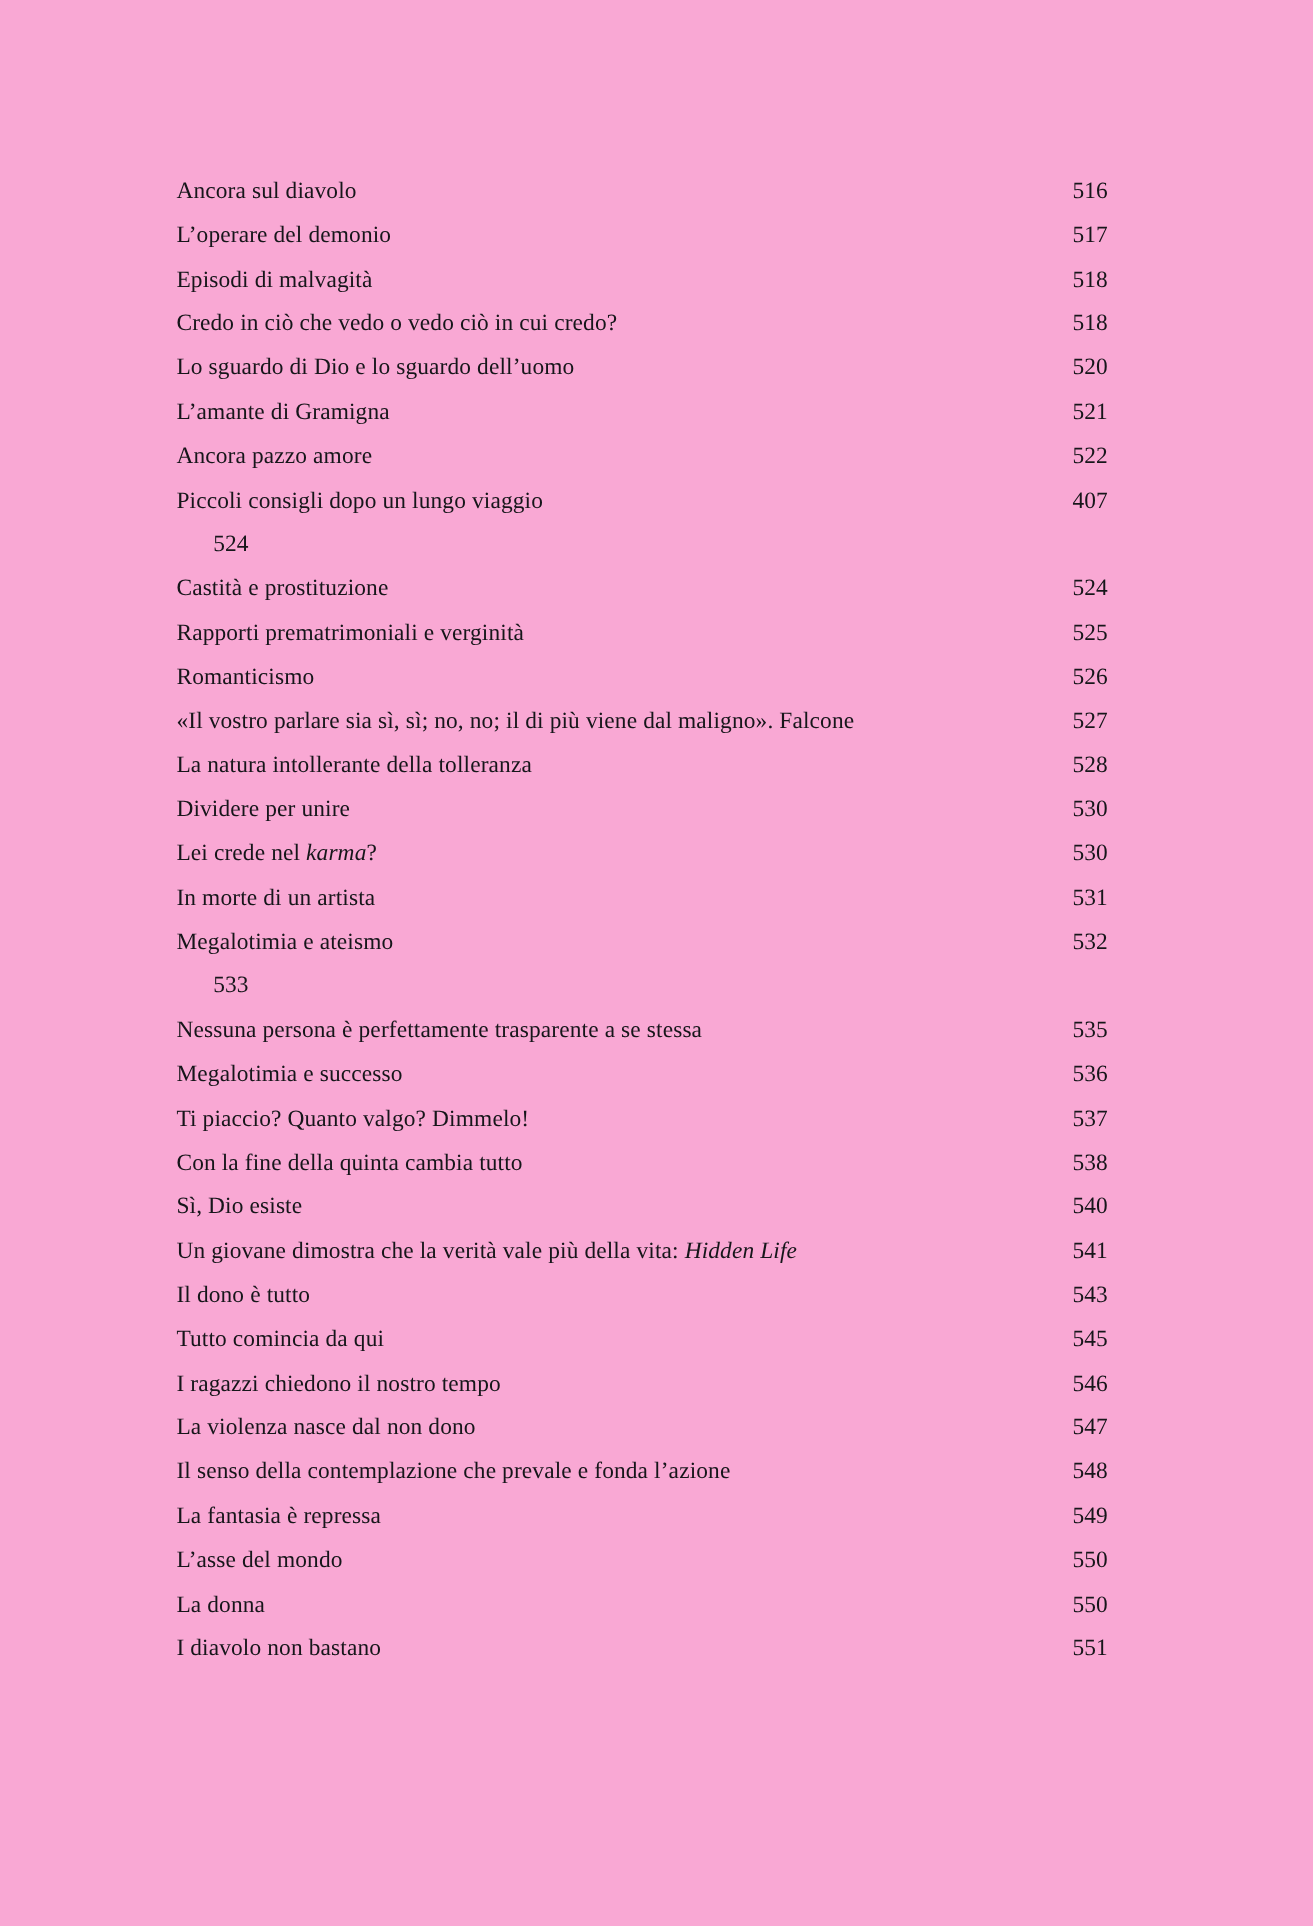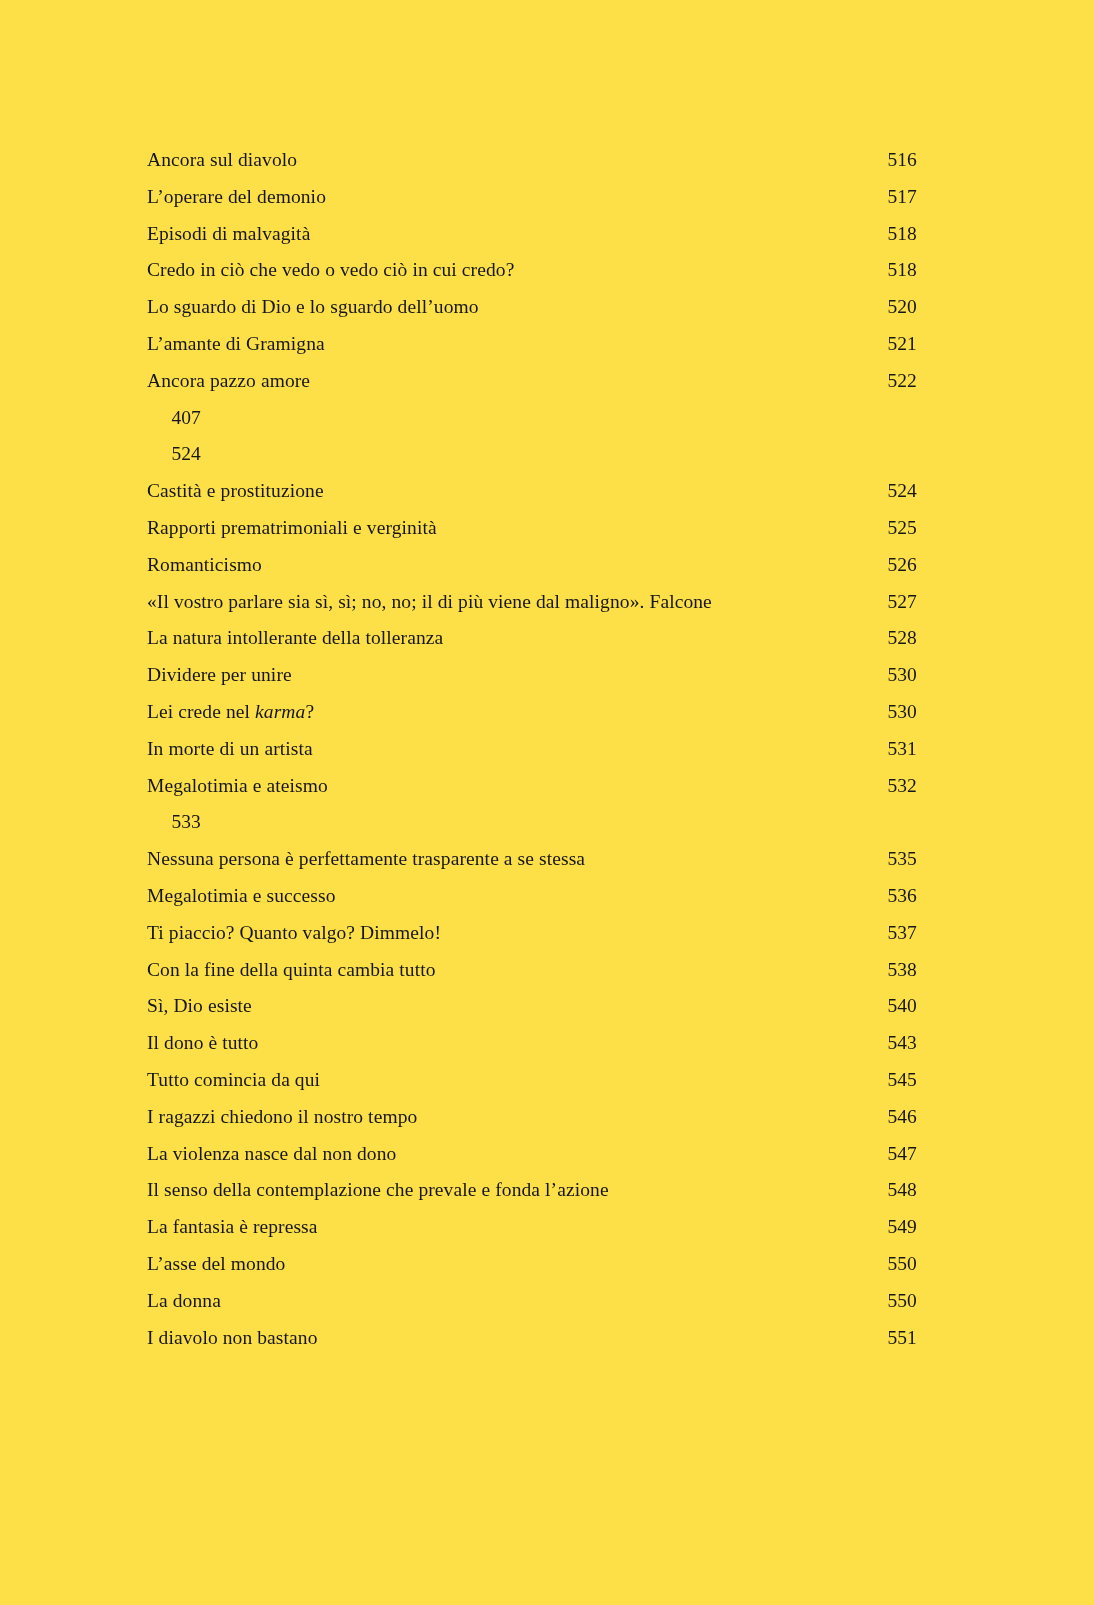--- a/index.html
+++ b/index.html
@@ -11,21 +11,21 @@
     width: 1094px;
     height: 1605px;
     font-family: "Liberation Serif", "DejaVu Serif", serif;
     color: #1a1a1a;
     -webkit-font-smoothing: antialiased;
   }
   .page {
     position: relative;
     width: 1094px;
     height: 1605px;
-    background: #fde047;
+    background: #f9a8d4;
     box-sizing: border-box;
   }
   .toc {
     position: absolute;
     left: 147px;
     top: 142px;
     width: 776px;
   }
   .toc-entry {
     display: flex;
@@ -42,21 +42,21 @@
     flex: 0 1 auto;
     overflow: visible;
   }
   .toc-title em {
     font-style: italic;
   }
   .toc-page {
     font-size: 19.5px;
     color: #16161a;
     flex: 0 0 auto;
-    text-align: center;
+    text-align: right;
     min-width: 42px;
     margin-left: 18px;
   }
 </style>
 </head>
 <body>
 
 <div class="page">
   <div class="toc" id="toc-list">
       <div class="toc-entry">
@@ -81,20 +81,21 @@
       </div>
       <div class="toc-entry">
         <span class="toc-title">L’amante di Gramigna</span>
         <span class="toc-page">521</span>
       </div>
       <div class="toc-entry">
         <span class="toc-title">Ancora pazzo amore</span>
         <span class="toc-page">522</span>
       </div>
       <div class="toc-entry">
+        <span class="toc-title">Piccoli consigli dopo un lungo viaggio</span>
         <span class="toc-page">407</span>
       </div>
       <div class="toc-entry">
         <span class="toc-page">524</span>
       </div>
       <div class="toc-entry">
         <span class="toc-title">Castità e prostituzione</span>
         <span class="toc-page">524</span>
       </div>
       <div class="toc-entry">
@@ -146,20 +147,24 @@
       </div>
       <div class="toc-entry">
         <span class="toc-title">Con la fine della quinta cambia tutto</span>
         <span class="toc-page">538</span>
       </div>
       <div class="toc-entry">
         <span class="toc-title">Sì, Dio esiste</span>
         <span class="toc-page">540</span>
       </div>
       <div class="toc-entry">
+        <span class="toc-title">Un giovane dimostra che la verità vale più della vita: <em>Hidden Life</em></span>
+        <span class="toc-page">541</span>
+      </div>
+      <div class="toc-entry">
         <span class="toc-title">Il dono è tutto</span>
         <span class="toc-page">543</span>
       </div>
       <div class="toc-entry">
         <span class="toc-title">Tutto comincia da qui</span>
         <span class="toc-page">545</span>
       </div>
       <div class="toc-entry">
         <span class="toc-title">I ragazzi chiedono il nostro tempo</span>
         <span class="toc-page">546</span>

